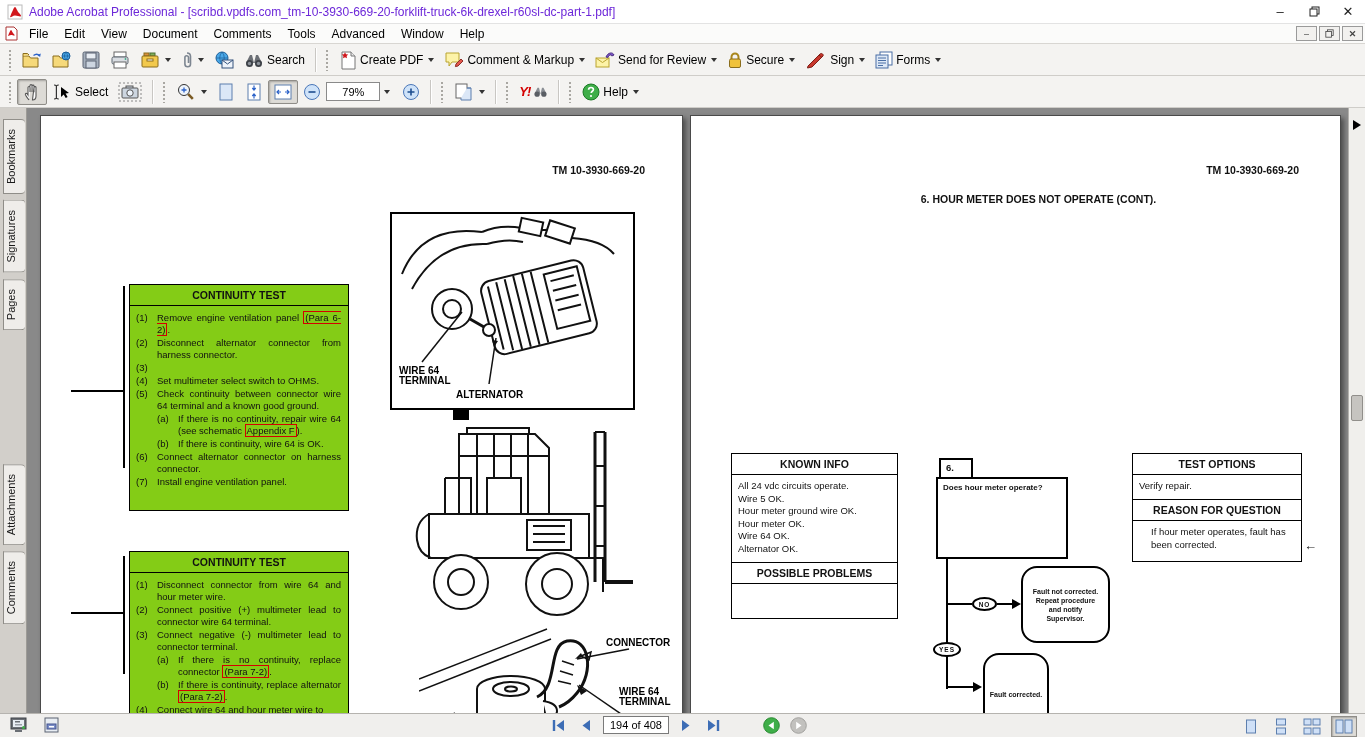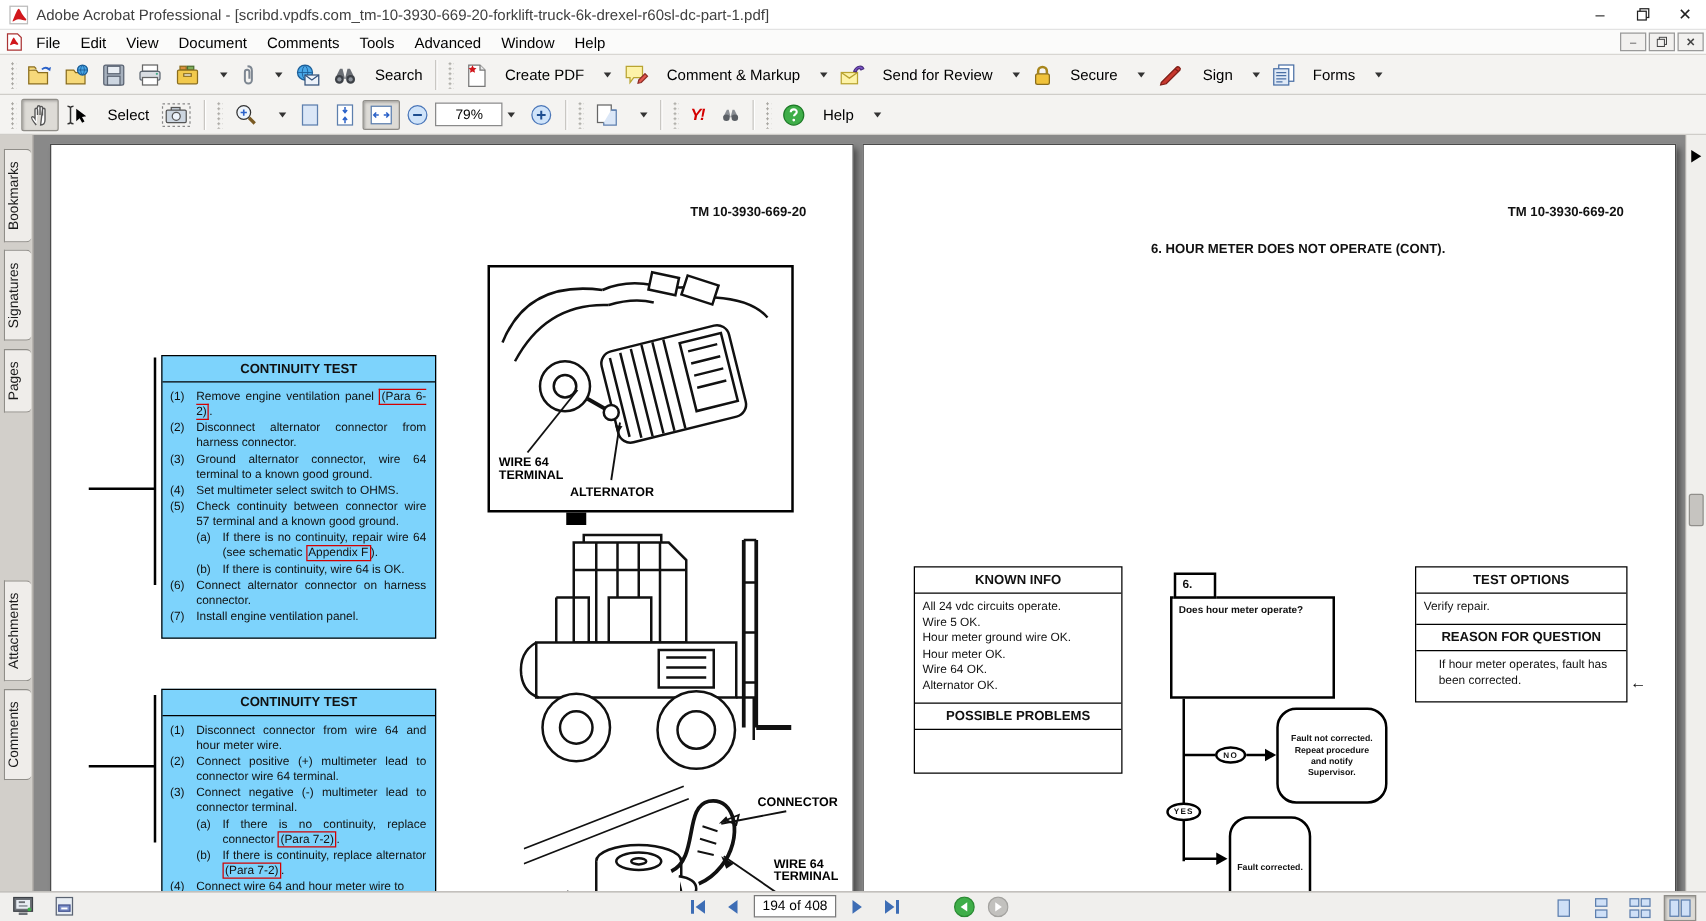--- a/index.html
+++ b/index.html
@@ -4,32 +4,32 @@
 <style>
   * { margin:0; padding:0; box-sizing:border-box; }
   html,body { background:#555; }
   .window {
     width:1365px; height:737px; position:relative; overflow:hidden;
     font-family:"Liberation Sans", sans-serif; background:#f0efed; font-size:12px;
     margin:0 auto;
   }
   
   .titlebar { height:24px; background:#fff; display:flex; align-items:center; padding-left:7px; border-bottom:1px solid #e3e3e3;}
-  .titlebar .ttext { font-size:12px; color:#404040; margin-left:6px; flex:1; white-space:nowrap; overflow:hidden;}
+  .titlebar .ttext { font-size:12px; color:#6d28d9; margin-left:6px; flex:1; white-space:nowrap; overflow:hidden;}
   .wbtn { width:34px; height:23px; display:flex; align-items:center; justify-content:center; color:#222; font-size:13px;}
   
   .menubar { height:20px; background:#fbfbfa; display:flex; align-items:center; padding-left:5px; border-bottom:1px solid #d8d6d2;}
   .menu-item { padding:2px 8px; font-size:12px; color:#000; cursor:default;}
   .menubar .spring { flex:1; }
   .cbtn { width:21px; height:15px; border:1px solid #9a9a9a; background:#f2f1ef; margin-right:2px; display:flex; align-items:center; justify-content:center; font-size:9px; color:#444;}
   
   .toolbar { height:32px; background:#f4f3f1; border-bottom:1px solid #cfcdc9; display:flex; align-items:center; padding:0 4px; }
   .grab { width:5px; height:22px; margin:0 4px; background-image:radial-gradient(#a9a7a2 35%, transparent 36%); background-size:4px 4px; }
   .sep { width:1px; height:24px; background:#c9c7c3; margin:0 5px; box-shadow:1px 0 0 #fff;}
-  .tbtn { display:flex; align-items:center; gap:14px; padding:2px 4px; border:1px solid transparent; border-radius:2px; color:#000;}
+  .tbtn { display:flex; align-items:center; gap:3px; padding:2px 4px; border:1px solid transparent; border-radius:2px; color:#000;}
   .tbtn.pressed { background:#dddbd6; border-color:#8f8d88; box-shadow:inset 1px 1px 2px rgba(0,0,0,.25);}
   .tlabel { font-size:12px; white-space:nowrap; }
   .darr { width:0; height:0; border-left:3px solid transparent; border-right:3px solid transparent; border-top:4px solid #333; margin-left:2px;}
   .combo { width:54px; height:19px; background:#fff; border:1px solid #8a8a8a; font-size:11px; display:flex; align-items:center; justify-content:center;}
   .combo-arrow { width:11px; height:19px; display:flex; align-items:center; justify-content:center; border:1px solid transparent;}
   .ylogo { color:#d40000; font-weight:bold; font-style:italic; font-size:13px; letter-spacing:-1px;}
   
   .main { position:absolute; top:108px; left:0; right:0; height:605px; display:flex; }
   .tabstrip { width:27px; background:#d2cfca; border-right:1px solid #9d9b96; display:flex; flex-direction:column; align-items:flex-start; padding-top:8px;}
   .vtab { writing-mode:vertical-rl; transform:rotate(180deg); background:#efedea; border:1px solid #8f8d88; border-left:none;
@@ -39,21 +39,21 @@
   .scrollstrip { width:17px; background:#f0efec; border-left:1px solid #b3b1ad; position:relative;}
   .pane-arrow { position:absolute; top:12px; left:4px; width:0; height:0; border-top:5px solid transparent; border-bottom:5px solid transparent; border-left:8px solid #000;}
   .sthumb { position:absolute; left:2px; top:287px; width:12px; height:26px; background:#c6c4c0; border:1px solid #918f8b; border-radius:2px;}
   
   .page { position:absolute; top:7px; background:#fff; border:1px solid #4a4a4a; box-shadow:3px 3px 5px rgba(0,0,0,.45); color:#111;}
   .page-left  { left:13px;  width:643px; height:950px; }
   .page-right { left:663px; width:651px; height:950px; }
   .tmnum { position:absolute; font-size:10.5px; font-weight:bold; letter-spacing:0;}
   .pheading { position:absolute; top:77px; left:0; width:100%; text-align:center; font-weight:bold; font-size:10.5px;padding-left:46px;}
   
-  .tbox { position:absolute; border:1.5px solid #000; background:#7dd3fc;}
+  .tbox { position:absolute; border:1.5px solid #000; background:#84cc16;}
   .tbox .btitle { height:21px; line-height:21px; text-align:center; font-weight:bold; font-size:10.5px; border-bottom:1.5px solid #000;}
   .tbox .bbody { padding:6px 7px 4px 6px; font-size:9.5px; line-height:12px;}
   .step { display:flex; margin-bottom:1px;}
   .step.indent { padding-left:21px;}
   .snum { width:21px; flex:none;}
   .stxt { flex:1; text-align:justify;}
   .doclink { border:1px solid #d40000; padding:0 1px;}
   .bracket { position:absolute; background:#000;}
   
   .fig { position:absolute; }
@@ -439,29 +439,28 @@
               <div class="step">
                 <span class="snum">(1)</span>
                 <span class="stxt"><span>Remove engine ventilation panel </span><span class="doclink">(Para 6-2)</span><span>.</span></span>
               </div>
               <div class="step">
                 <span class="snum">(2)</span>
                 <span class="stxt"><span>Disconnect alternator connector from harness connector.</span></span>
               </div>
               <div class="step">
                 <span class="snum">(3)</span>
-                <span class="stxt"><span>Ground alternator connector, wire 64 terminal to a known good ground.</span></span>
               </div>
               <div class="step">
                 <span class="snum">(4)</span>
                 <span class="stxt"><span>Set multimeter select switch to OHMS.</span></span>
               </div>
               <div class="step">
                 <span class="snum">(5)</span>
-                <span class="stxt"><span>Check continuity between connector wire 57 terminal and a known good ground.</span></span>
+                <span class="stxt"><span>Check continuity between connector wire 64 terminal and a known good ground.</span></span>
               </div>
               <div class="step indent">
                 <span class="snum">(a)</span>
                 <span class="stxt"><span>If there is no continuity, repair wire 64 (see schematic </span><span class="doclink">Appendix F</span><span>).</span></span>
               </div>
               <div class="step indent">
                 <span class="snum">(b)</span>
                 <span class="stxt"><span>If there is continuity, wire 64 is OK.</span></span>
               </div>
               <div class="step">

